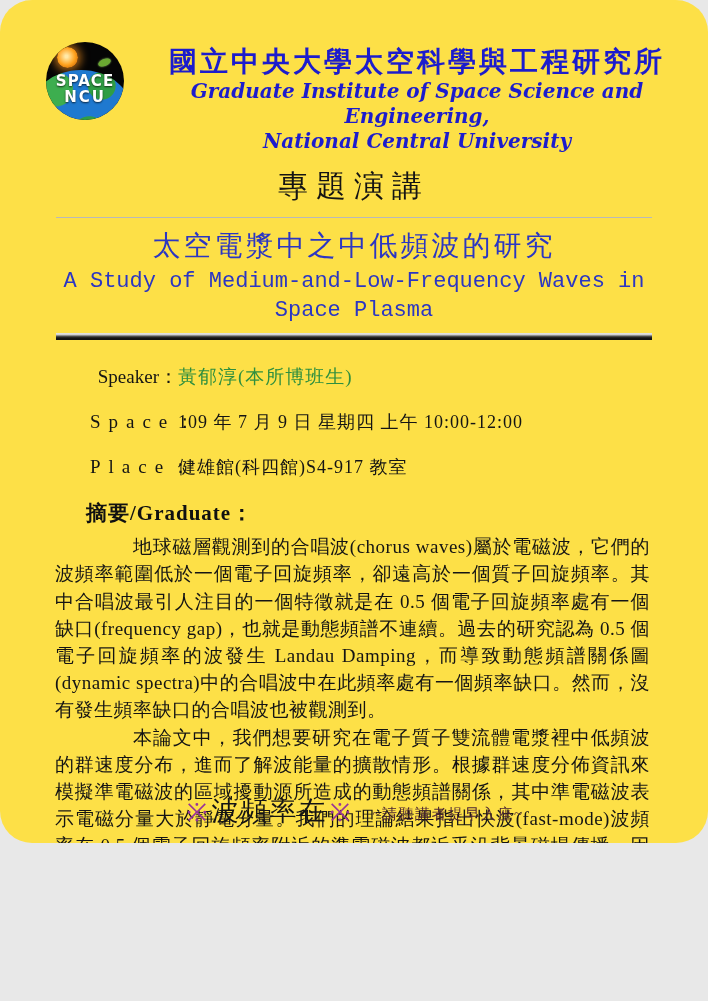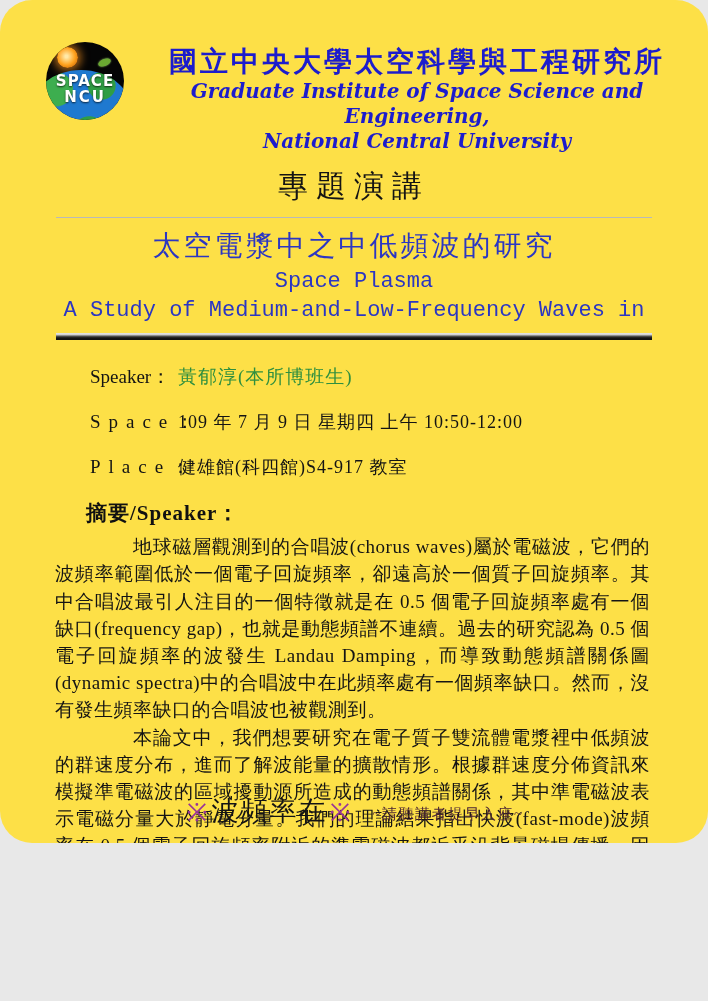--- a/index.html
+++ b/index.html
@@ -47,21 +47,21 @@
   .hr-thin { margin:10px 56px 0 56px; border-top:1px solid #b9b9b9; }
   .title-zh { margin-top:9px; text-align:center; font-size:28px; color:#2b36c3; letter-spacing:3px; }
   .title-en { margin-top:3px; text-align:center; font-size:22px; color:#2b36c3;
              font-family:"Liberation Mono", monospace; line-height:1.3; }
   .hr-thick { margin:8px 56px 0 56px; height:7px;
              background:linear-gradient(to bottom,#e6e6e6 0%,#cfcfcf 25%,#555 45%,#151515 70%,#101010 100%); }
 
   
   .details { margin:24px 58px 0 90px; }
   .detail-row { display:flex; align-items:baseline; margin-bottom:19px; }
-  .detail-label { width:88px; flex:0 0 auto; font-size:19px; color:#141414; }
+  .detail-label { width:88px; flex:0 0 auto; font-size:19px; color:#141414;text-align:right; }
   .detail-label.spread { letter-spacing:0.42em; }
   .detail-value { font-size:18px; color:#141414; letter-spacing:1px; }
   .detail-value.green { color:#2f8f3f; font-size:19px; }
 
   
   .abstract-heading { margin:2px 58px 0 86px; font-size:21px; font-weight:bold; color:#111;
              letter-spacing:1px; }
   .abstract-body { margin:6px 58px 0 55px; }
   .abstract-body p { font-size:19px; line-height:27.2px; color:#141414; text-align:justify;
              text-indent:78px; letter-spacing:0.5px; }
@@ -93,41 +93,41 @@
       <div class="inst-zh">國立中央大學太空科學與工程研究所</div>
       <div class="inst-en">Graduate Institute of Space Science and Engineering,</div>
       <div class="inst-en">National Central University</div>
     </div>
   </div>
 
   <div class="seminar-heading">專題演講</div>
   <div class="hr-thin"></div>
   <div class="title-zh">太空電漿中之中低頻波的研究</div>
   <div class="title-en">
+    <div>A Study of Medium-and-Low-Frequency Waves in</div>
     <div>Space Plasma</div>
-    <div>A Study of Medium-and-Low-Frequency Waves in</div>
   </div>
   <div class="hr-thick"></div>
 
   <div class="details">
     <div class="detail-row">
       <span class="detail-label">Speaker：</span>
       <span class="detail-value green">黃郁淳(本所博班生)</span>
     </div>
     <div class="detail-row">
       <span class="detail-label spread">Space：</span>
-      <span class="detail-value">109 年 7 月 9 日  星期四  上午 10:50-12:00</span>
+      <span class="detail-value">109 年 7 月 9 日  星期四  上午 10:00-12:00</span>
     </div>
     <div class="detail-row">
       <span class="detail-label spread">Place：</span>
       <span class="detail-value">健雄館(科四館)S4-917 教室</span>
     </div>
   </div>
 
-  <div class="abstract-heading">摘要/Speaker：</div>
+  <div class="abstract-heading">摘要/Graduate：</div>
   <div class="abstract-body">
     <p>地球磁層觀測到的合唱波(chorus waves)屬於電磁波，它們的波頻率範圍低於一個電子回旋頻率，卻遠高於一個質子回旋頻率。其中合唱波最引人注目的一個特徵就是在 0.5 個電子回旋頻率處有一個缺口(frequency gap)，也就是動態頻譜不連續。過去的研究認為 0.5 個電子回旋頻率的波發生 Landau Damping，而導致動態頻譜關係圖(dynamic spectra)中的合唱波中在此頻率處有一個頻率缺口。然而，沒有發生頻率缺口的合唱波也被觀測到。</p>
     <p>本論文中，我們想要研究在電子質子雙流體電漿裡中低頻波的群速度分布，進而了解波能量的擴散情形。根據群速度分佈資訊來模擬準電磁波的區域擾動源所造成的動態頻譜關係，其中準電磁波表示電磁分量大於靜電分量。我們的理論結果指出快波(fast-mode)波頻率在 0.5 個電子回旋頻率附近的準電磁波都近乎沿背景磁場傳播，因為它們的群速度分布顯示 ray angles 非常地小，其中 ray angles 為群速度傳播方向與背景磁場方向的夾角大小。因此，我們提出當接收器與準電磁波的區域擾動源在同一條磁力管上時，沒有頻率缺口的電磁合唱波就會被觀測到。</p>
     <p>我們的結果也指出頻率缺口的寬度隨著 ray angles 變大而變寬。然而，我們也看到另一種沒有頻率缺口的合唱波，它們低於 0.5 個電子回旋頻率的波(lower-band waves)屬於準靜電波。除了升頻的合唱波外，我們也研究了降頻的哨波。我們找到兩種類型的電磁哨波解。一個是由快波模所得到的 low-k⊥哨波，它的群速度與相速度的方向都是近乎沿背景磁場。另一個則是由中速波模(intermediate-mode)所得到的 high-k⊥哨波，它的群速度也是近乎沿背景磁場，但相速度的方向卻是近乎垂直背景磁場。這種 high-k⊥哨波解可以解釋近</p>
   </div>
 
   <div class="footer">
     <div class="welcome">
       <span class="mark">※</span>
       <span>波頻率在</span>

